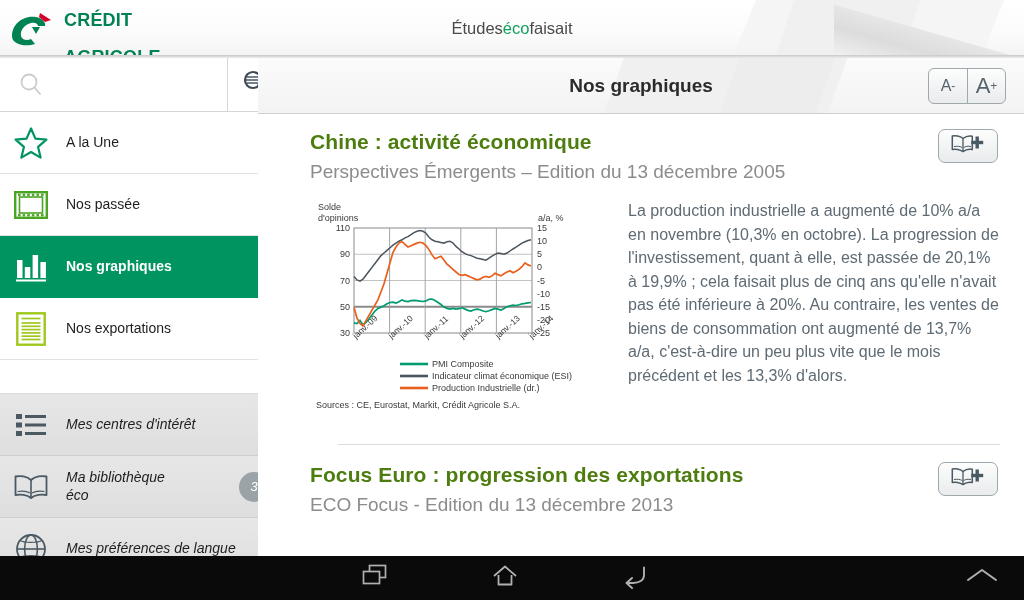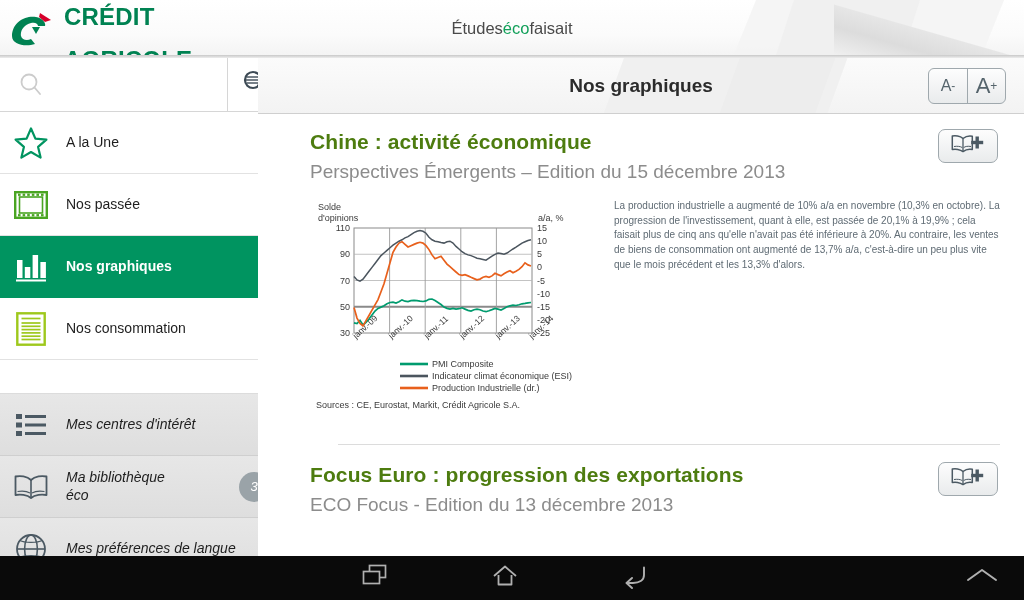--- a/index.html
+++ b/index.html
@@ -33,21 +33,21 @@
     position:absolute; left:0; top:55px; width:1024px; height:3px;
     background: linear-gradient(180deg,#c8c8c8,#ededed);
   }
 
   
   .logo { position:absolute; left:10px; top:6px; width:230px; height:46px; display:flex; align-items:center; gap:8px; }
   .logo-mark { position:relative; width:46px; height:34px; }
   .logo-mark svg { display:block; }
   .logo-text { line-height: 1.02; }
   .logo-text div {
-    font-weight: bold; font-size: 24px; letter-spacing: .2px; color:#008252;margin-top:19px;
+    font-weight: bold; font-size: 18px; letter-spacing: .2px; color:#008252;margin-top:19px;
   }
 
   .app-title {
     position:absolute; left:0; top:0; width:1024px; height:56px;
     display:flex; align-items:center; justify-content:center;
     font-size:16.5px; color:#4a4a4a; font-weight:400; z-index:3;
   }
   .app-title .green { color:#12a05a; }
 
   
@@ -127,24 +127,24 @@
   .article { padding: 16px 24px 0 52px; position:relative; }
   .art-title { font-size:21px; color:#4d7c0f; font-weight:bold; letter-spacing:.1px; }
   .art-sub { font-size:19px; color:#8c8c8c; margin-top:7px; }
   .add-btn {
     position:absolute; right:26px; top:15px;
     width:60px; height:34px; border:1px solid #9fa8ad; border-radius:7px;
     background:linear-gradient(180deg,#fdfdfd,#e9ebec);
     display:flex; align-items:center; justify-content:center; cursor:pointer;
   }
 
-  .art-body { display:flex; gap:12px; margin-top:14px; }
+  .art-body { display:flex; gap:26px; margin-top:14px; }
   .chart-box { width:292px; flex:none; }
   .art-text {
-    flex:1; font-size:10px; line-height:1.47; color:#5f6b74; padding-top:2px;
+    flex:1; font-size:16px; line-height:1.47; color:#5f6b74; padding-top:2px;
   }
   .divider { height:1px; background:#dcdcdc; margin:28px 0 0 28px; }
 
   
   .chart-svg text { font-family:"Liberation Sans", sans-serif; fill:#3a3a3a; }
 
   
   .android-nav {
     position:absolute; left:0; bottom:0; width:1024px; height:44px;
     background:#0a0a0a; display:flex; align-items:center;
@@ -268,21 +268,21 @@
             <line x1="5.5" y1="6.5" x2="24.5" y2="6.5"></line>
             <line x1="5.5" y1="11" x2="24.5" y2="11"></line>
             <line x1="5.5" y1="14.3" x2="24.5" y2="14.3"></line>
             <line x1="5.5" y1="17.6" x2="24.5" y2="17.6"></line>
             <line x1="5.5" y1="20.9" x2="24.5" y2="20.9"></line>
             <line x1="5.5" y1="24.2" x2="24.5" y2="24.2"></line>
             <line x1="5.5" y1="27.5" x2="24.5" y2="27.5"></line>
           </g>
         </svg>
       </span>
-      <span class="lbl">Nos consommation</span>
+      <span class="lbl">Nos exportations</span>
     </div>
 
     <div class="nav-gap"></div>
 
     <div class="nav-item grey">
       <span class="ico">
         <svg width="32" height="26" viewBox="0 0 32 26">
           <g fill="#4b5963">
             <rect x="1" y="2" width="6" height="5"></rect>
               <rect x="10" y="3" width="21" height="3"></rect>
@@ -341,21 +341,21 @@
           <span class="fc-large">A</span>
             <span class="fc-sup">+</span>
         </div>
       </div>
     </div>
 
     <div class="scroll-area">
 
       <div class="article">
         <div class="art-title">Chine : activité économique</div>
-        <div class="art-sub">Perspectives Émergents – Edition du 15 décembre 2013</div>
+        <div class="art-sub">Perspectives Émergents – Edition du 13 décembre 2005</div>
         <div class="add-btn">
           <span>
             <svg width="34" height="22" viewBox="0 0 34 22">
               <path d="M12 5.5 C9 2.8, 4 2.4, 1.3 3.1 L1.3 16.5 C4 15.8, 9 16.2, 12 18.6 C15 16.2, 18.5 15.9, 21.3 16.4 L21.3 3.2 C18.5 2.7, 15 3, 12 5.5 Z" fill="none" stroke="#4b5963" stroke-width="1.5" stroke-linejoin="round"></path>
               <line x1="12" y1="5.5" x2="12" y2="18.6" stroke="#4b5963" stroke-width="1.3"></line>
               <path d="M3 13.5 C6.2 13, 9.5 13.3, 11.3 14.6" fill="none" stroke="#4b5963" stroke-width="1"></path>
               <path d="M20 13.5 C16.8 13, 14.3 13.3, 12.7 14.6" fill="none" stroke="#4b5963" stroke-width="1"></path>
               <rect x="24.5" y="3.5" width="3.4" height="12" fill="#4b5963"></rect>
               <rect x="20.2" y="7.8" width="12" height="3.4" fill="#4b5963"></rect>
             </svg>

